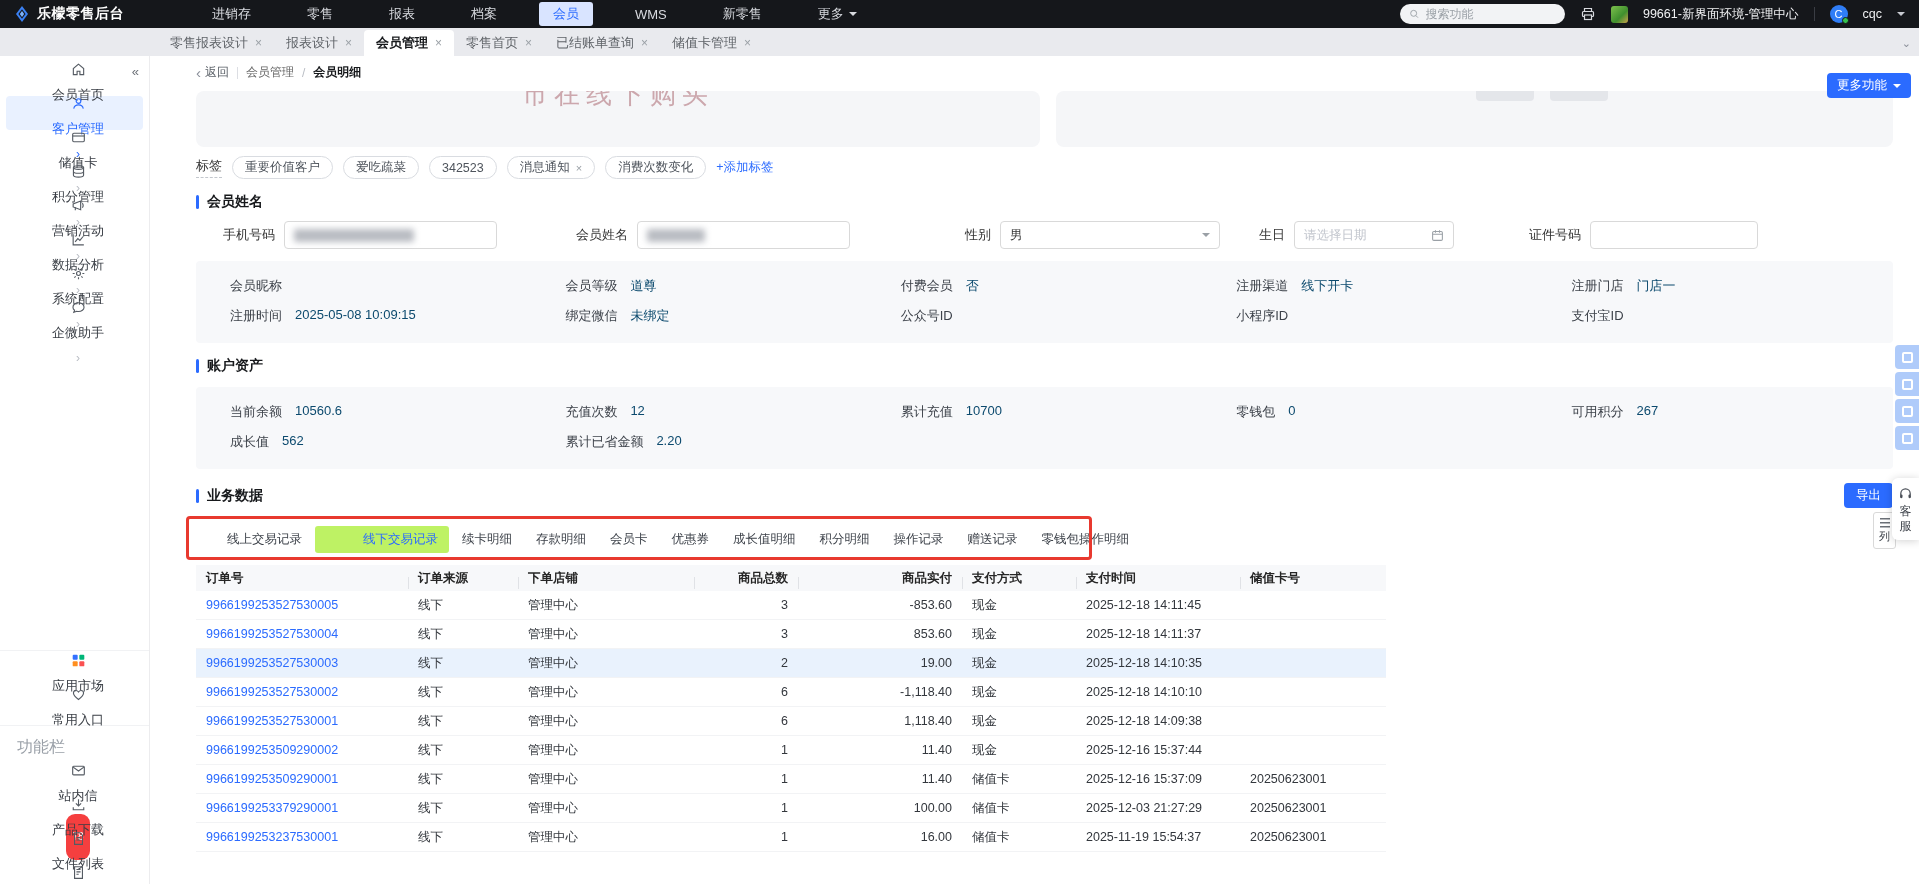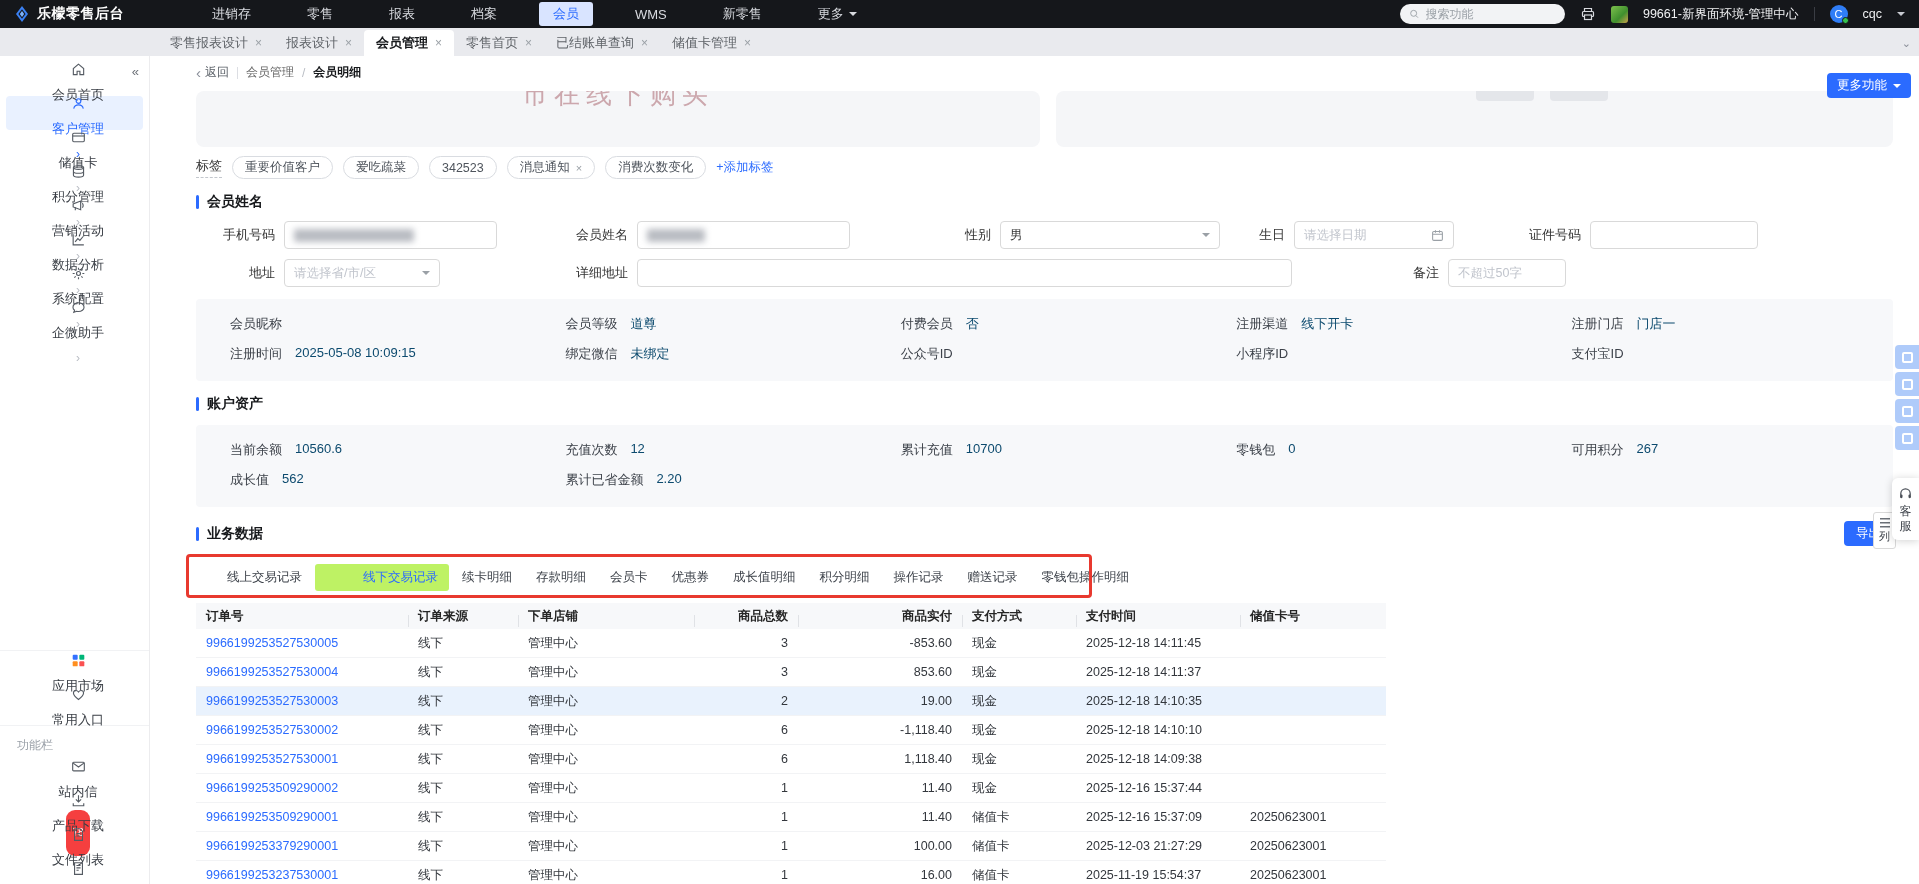--- a/index.html
+++ b/index.html
@@ -45,21 +45,21 @@
   .side-item { height:34px; display:flex; align-items:center; gap:9px; padding:0 10px 0 17px; margin:0 6px; border-radius:4px; color:#383d44; cursor:pointer;flex-direction:column; }
   .side-item svg { width:15px; height:15px; flex:none; color:#555b63; }
   .side-item .lbl { flex:1; }
   .side-item .chev { color:#b9bdc4; font-size:12px; }
   .side-item .chev::after { content:"›"; }
   .side-item.active { background:#e9f1ff; color:#2b6bff; }
   .side-item.active svg { color:#2b6bff; }
   .side-item.active .chev { color:#2b6bff; }
   .side-gap { height:312px; }
   .side-sec { border-top:1px solid #f1f2f4; margin:4px 0 2px; }
-  .side-label { color:#9aa0a8; font-size:12px; padding:9px 0 5px 17px; }
+  .side-label { color:#9aa0a8; font-size:16px; padding:9px 0 5px 17px; }
   .badge { background:#f53f3f; color:#fff; border-radius:9px; padding:16px 6px; font-size:10px; line-height:14px; }
 
   
   .page { flex:1; position:relative; padding:0 26px 0 46px; background:#fff; }
   .crumbrow { display:flex; align-items:center; height:33px; color:#666; gap:8px; font-size:12px; }
   .crumb-back { display:flex; align-items:center; gap:4px; cursor:pointer; color:#595f66; }
   .crumb-back::before { content:"‹"; font-size:15px; color:#8a8f99; }
   .crumb-div { width:1px; height:12px; background:#dcdee3; }
   .crumb-sep { color:#b9bdc4; }
   .crumb-cur { color:#17191c; font-weight:bold; }
@@ -409,31 +409,20 @@
         <span class="ph">请选择日期</span>
         <svg width="13" height="13" viewBox="0 0 16 16">
             <rect x="2" y="3" width="12" height="11" rx="1.5" fill="none" stroke="#9aa0a6" stroke-width="1.3"></rect>
             <path d="M2 6.5h12M5.5 1.5v3M10.5 1.5v3" stroke="#9aa0a6" stroke-width="1.3"></path>
           </svg>
       </div>
       <span class="flabel">证件号码</span>
       <input class="ctrl" style="width: 168px;">
     </div>
 
-    <div class="formrow">
-      <span class="flabel">地址</span>
-      <div class="ctrl" style="width:156px;margin-right:109px">
-        <span class="ph">请选择省/市/区</span>
-        <span class="sel-caret"></span>
-      </div>
-      <span class="flabel">详细地址</span>
-      <input class="ctrl" style="width: 655px; margin-right: 96px;">
-      <span class="flabel" style="width:60px">备注</span>
-      <input class="ctrl" style="width: 118px;" placeholder="不超过50字">
-    </div>
 
     <div class="kv-panel" id="metaPanel">
         <div class="kv-row">
           <div class="kv">
             <span class="k">会员昵称</span>
             <span class="v"></span>
           </div>
           <div class="kv">
             <span class="k">会员等级</span>
             <span class="v">道尊</span>

